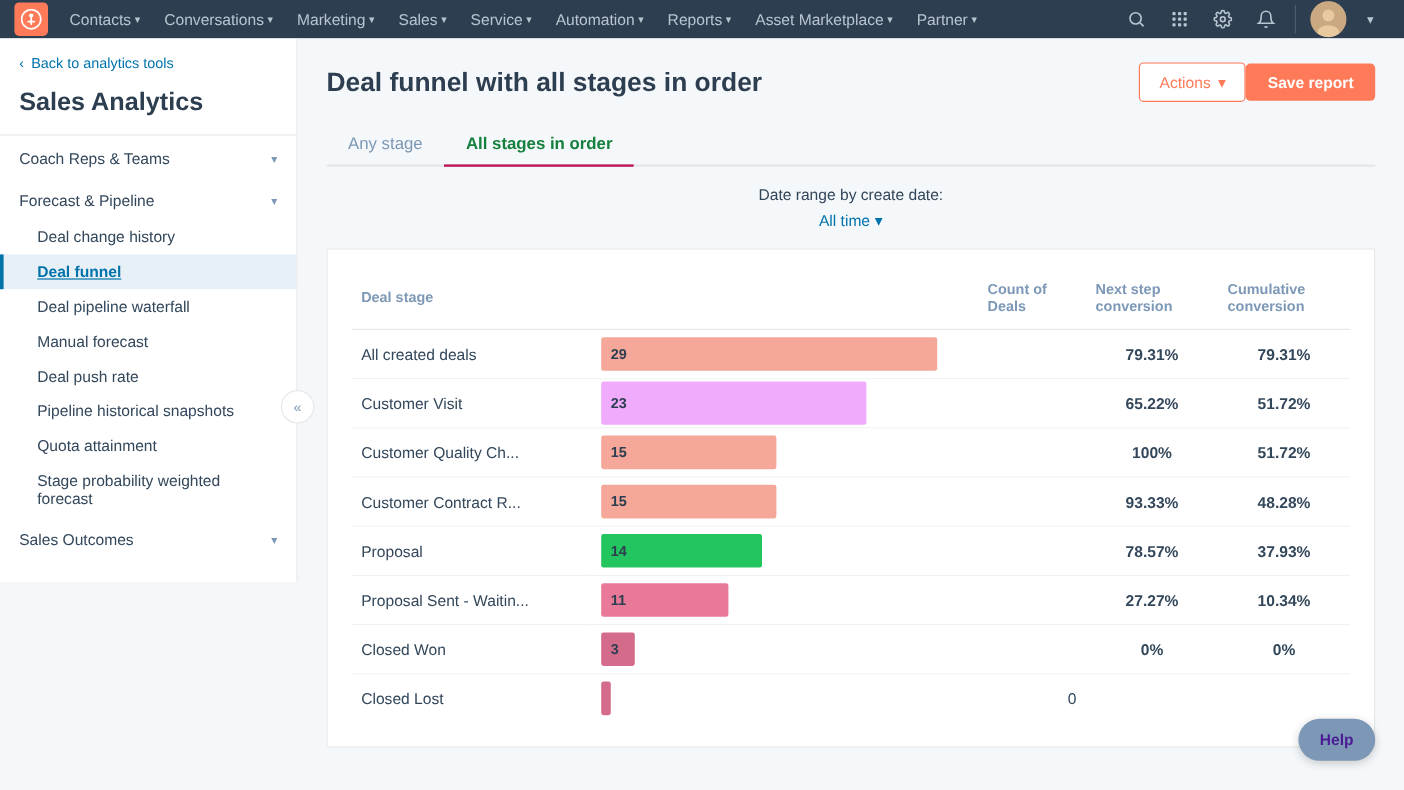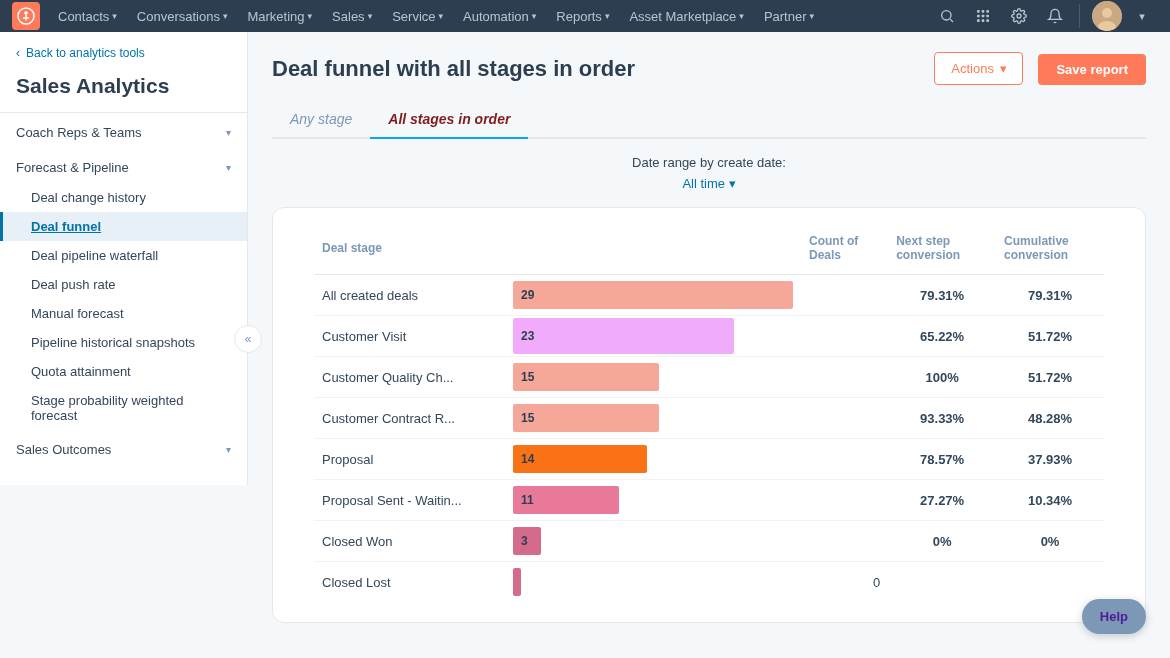--- a/index.html
+++ b/index.html
@@ -113,21 +113,21 @@
       align-items: center;
       justify-content: space-between;
       margin-bottom: 16px;
     }
     .page-title {
       font-size: 22px;
       font-weight: 700;
       color: #2d3e50;
     }
     .header-actions {
-      display: flex; gap: 15px; align-items: flex-end; padding-left: 40px;
+      display: flex; gap: 0; align-items: center; padding-left: 40px;
     }
     .btn-actions {
       border: 1.5px solid #ff7a59;
       background: white;
       color: #ff7a59;
       padding: 8px 16px;
       border-radius: 4px;
       cursor: pointer;
       font-size: 13px;
       font-weight: 500;
@@ -143,56 +143,55 @@
       font-size: 13px;
       font-weight: 600;
     }
 
     
     .tabs-container {
       display: flex;
       border-bottom: 2px solid #e5e8eb;
       margin-bottom: 16px;
       gap: 0;
-      font-style: italic;
     }
     .tab {
       padding: 10px 18px;
       cursor: pointer;
       color: #7c98b6;
       font-size: 14px;
       border-bottom: 2px solid transparent;
       margin-bottom: -2px;
     }
     .tab.active {
-      color: #7f1d1d;
+      color: #15803d;
       font-weight: 600;
-      border-bottom: 2px solid #0ea5e9;
+      border-bottom: 2px solid #be185d;
     }
 
     
     .date-filter {
       display: flex; align-items: center; gap: 6px;
       margin-bottom: 16px;
       font-size: 13px;
       color: #33475b;
       flex-direction: column;
     }
     .date-filter-link {
       color: #0073aa;
       cursor: pointer;
       display: flex; align-items: center; gap: 4px;
     }
 
     
     .report-card {
       background: white;
       border: 1px solid #e5e8eb;
-      border-radius: 12px;
-      padding: 20px 41px;
+      border-radius: 0;
+      padding: 20px 20px;
     }
 
     
     .funnel-table { width: 100%; border-collapse: collapse; }
     .funnel-table th {
       font-size: 12px;
       font-weight: 600;
       color: #7c98b6;
       text-align: left;
       padding: 6px 8px 12px;
@@ -378,24 +377,24 @@
       <div class="sidebar-nav-item">
         <span>Deal change history</span>
       </div>
       <div class="sidebar-nav-item active">
         <span>Deal funnel</span>
       </div>
       <div class="sidebar-nav-item">
         <span>Deal pipeline waterfall</span>
       </div>
       <div class="sidebar-nav-item">
+        <span>Manual forecast</span>
+      </div>
+      <div class="sidebar-nav-item">
         <span>Deal push rate</span>
-      </div>
-      <div class="sidebar-nav-item">
-        <span>Manual forecast</span>
       </div>
       <div class="sidebar-nav-item">
         <span>Pipeline historical snapshots</span>
       </div>
       <div class="sidebar-nav-item">
         <span>Quota attainment</span>
       </div>
       <div class="sidebar-nav-item">
         <span>Stage probability weighted forecast</span>
       </div>
@@ -493,21 +492,21 @@
                 </div>
               </td>
               <td class="count-col" style="text-align: right; font-size: 13px; color: rgb(51, 71, 91);"></td>
               <td class="next-col conversion-val">93.33%</td>
               <td class="cumul-col conversion-val">48.28%</td>
             </tr>
             <tr>
               <td class="deal-stage-col"><span class="stage-name">Proposal</span></td>
               <td class="bar-col" style="padding-right: 8px;">
                 <div style="width: 280px; height: 28px; display: flex; align-items: center;">
-                  <div style="width: 48%; height: 28px; background: #f97316; border-radius: 2px; display: flex; align-items: center; padding-left: 8px; font-size: 12px; font-weight: 600; color: rgb(45, 62, 80);">14</div>
+                  <div style="width: 48%; height: 28px; background: #22c55e; border-radius: 2px; display: flex; align-items: center; padding-left: 8px; font-size: 12px; font-weight: 600; color: rgb(45, 62, 80);">14</div>
                 </div>
               </td>
               <td class="count-col" style="text-align: right; font-size: 13px; color: rgb(51, 71, 91);"></td>
               <td class="next-col conversion-val">78.57%</td>
               <td class="cumul-col conversion-val">37.93%</td>
             </tr>
             <tr>
               <td class="deal-stage-col"><span class="stage-name">Proposal Sent - Waitin...</span></td>
               <td class="bar-col" style="padding-right: 8px;">
                 <div style="width: 280px; height: 28px; display: flex; align-items: center;">

